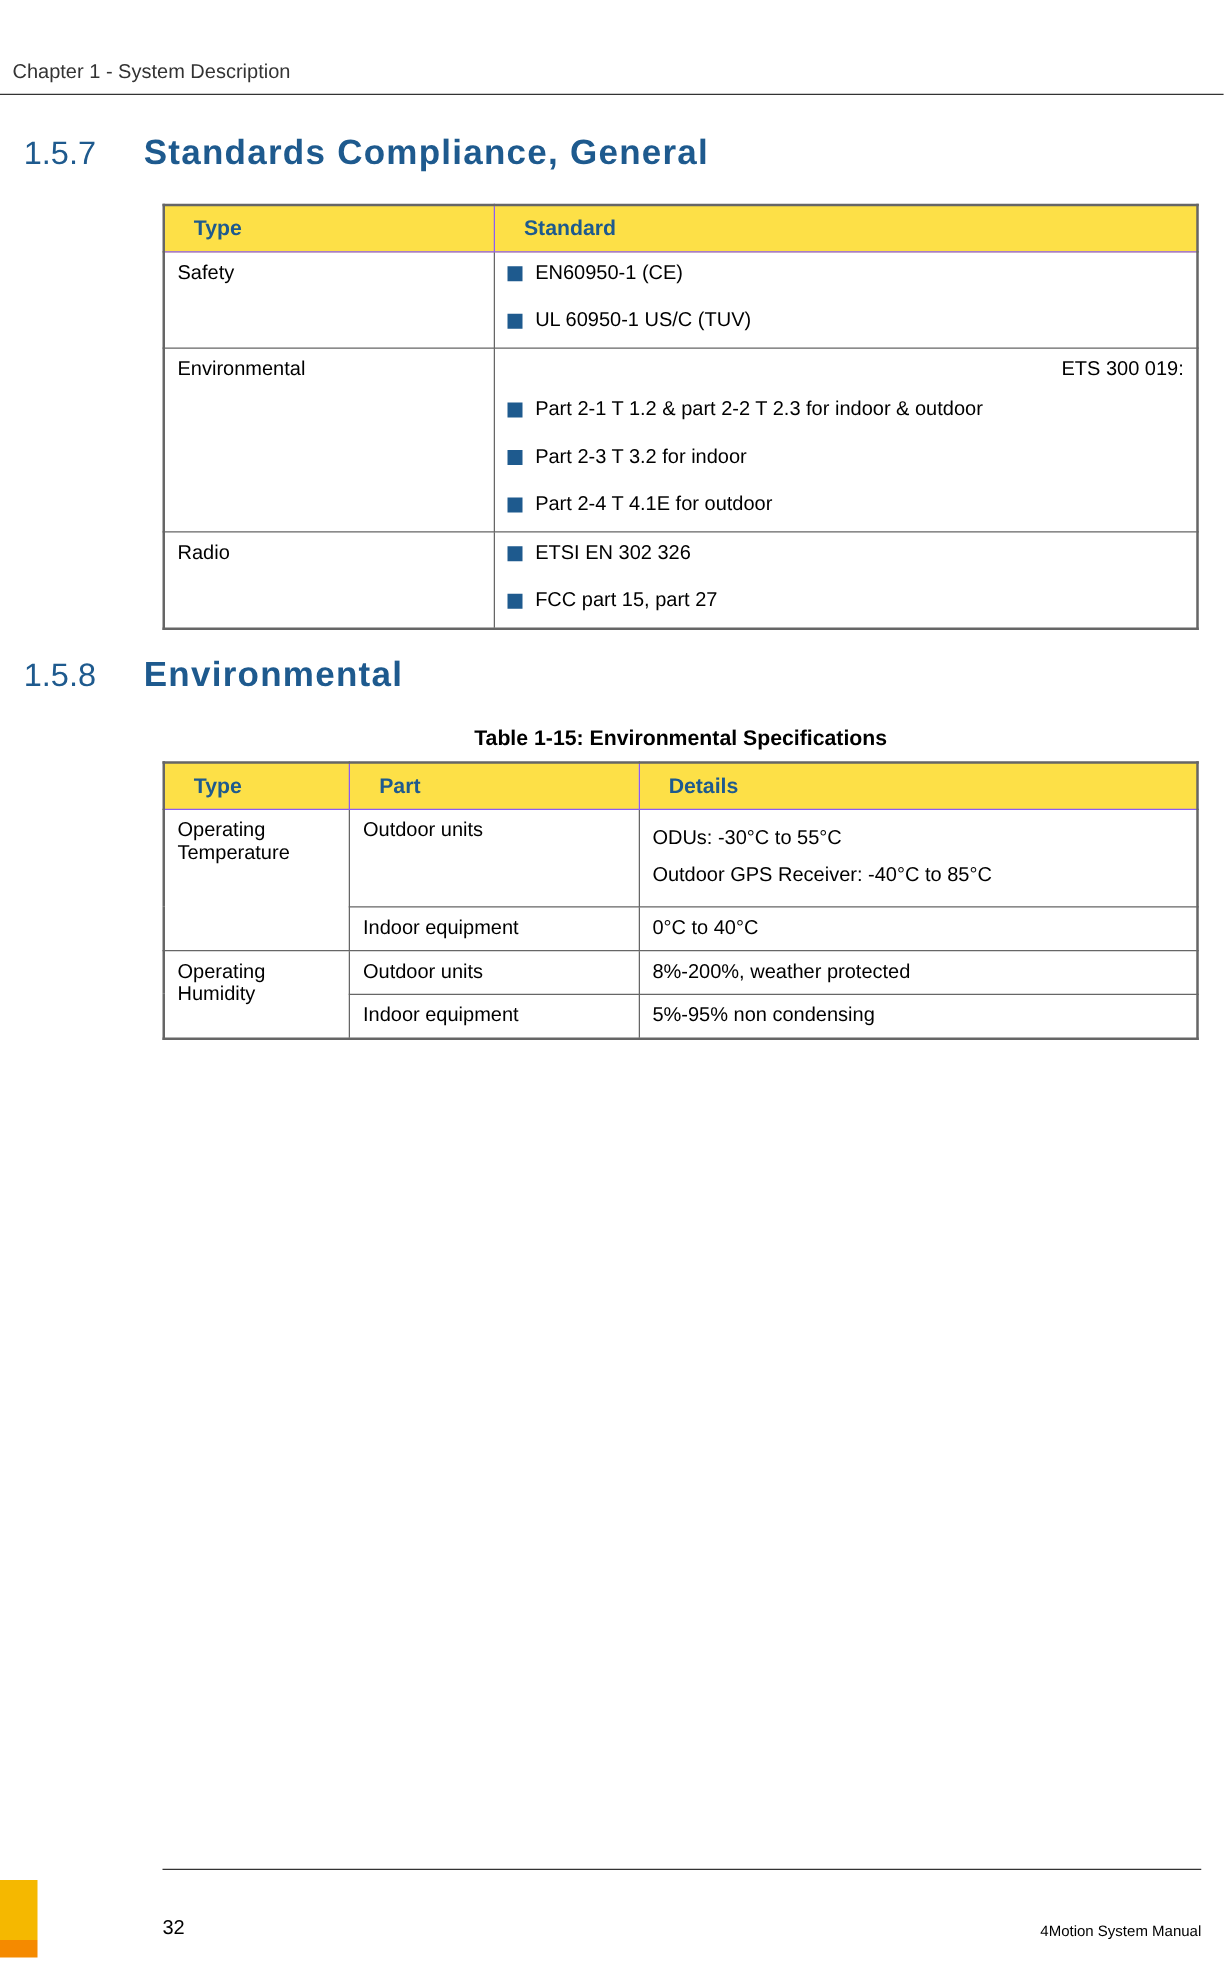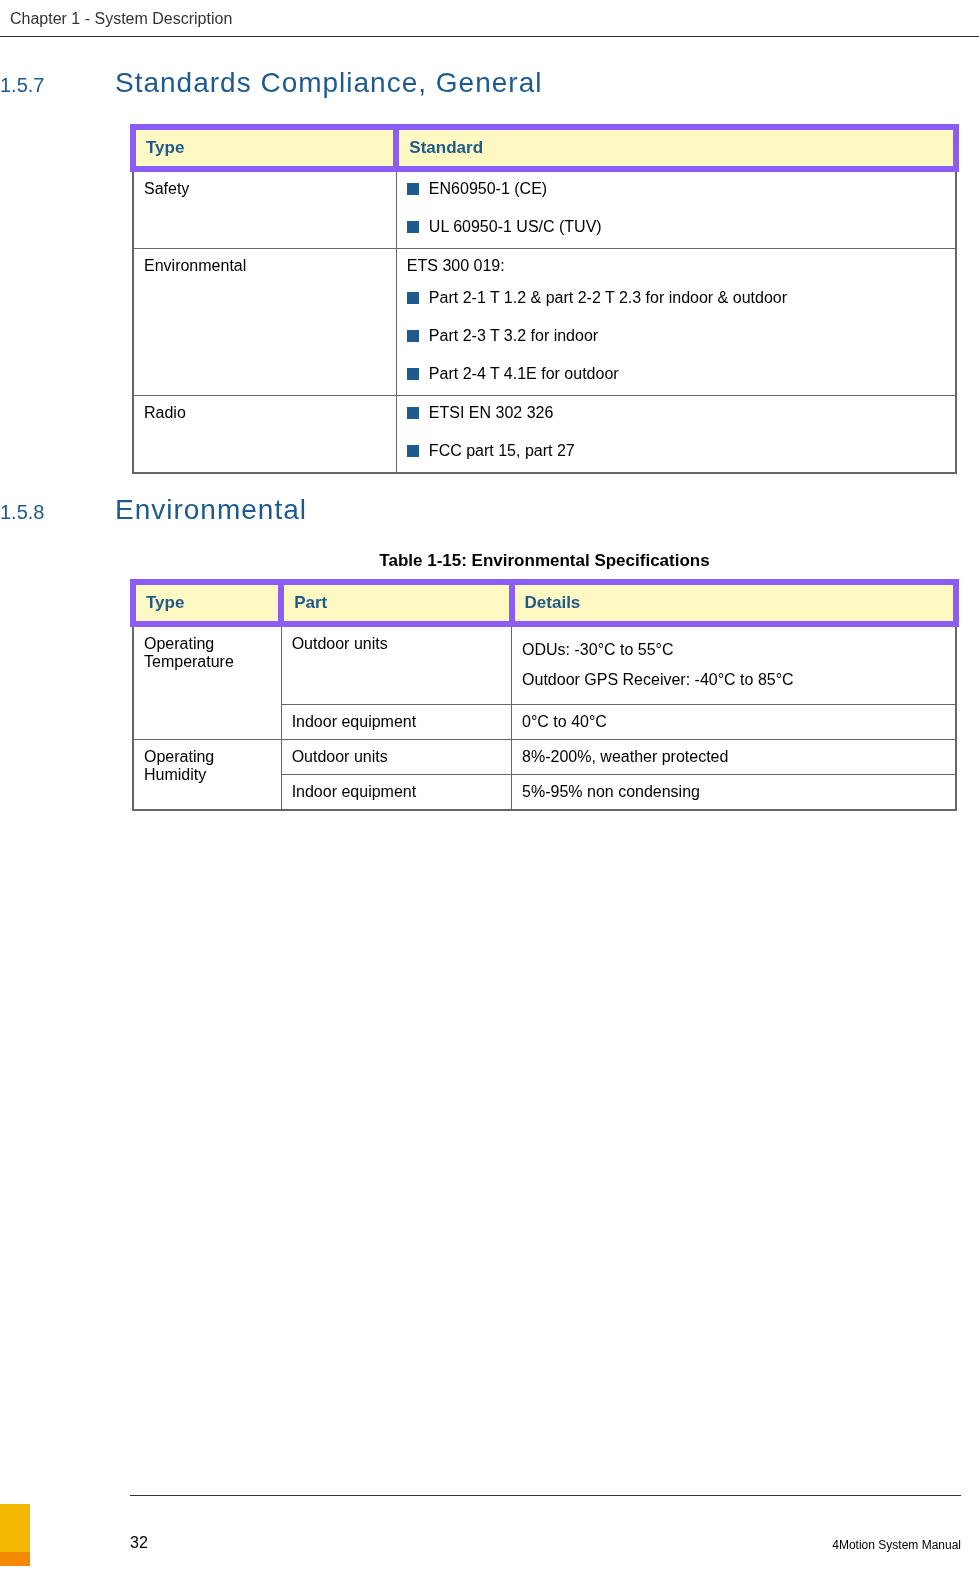--- a/index.html
+++ b/index.html
@@ -12,69 +12,71 @@
       background: #fff;
       width: 979px;
       height: 1586px;
       position: relative;
       padding: 0;
     }
     .page-header {
       padding: 10px 20px 8px 10px;
       border-bottom: 1px solid #333;
       margin-bottom: 30px;
+      margin-top: 39px;
     }
     .chapter-title {
       font-size: 16px;
       color: #333;
     }
     .content {
       padding: 0 20px 0 0;
     }
     .section-row {
       display: flex;
       align-items: baseline;
       margin-bottom: 25px;
       margin-top: 15px;
     }
     .section-num {
       font-family: Verdana, Geneva, sans-serif;
-      font-size: 20px;
+      font-size: 26px;
       color: #1e5a8e;
       width: 115px;
-      padding-left: 0;
+      padding-left: 19px;
     }
     .section-title {
       font-family: Verdana, Geneva, sans-serif;
       font-size: 28px;
       color: #1e5a8e;
       letter-spacing: 1px;
+      font-weight: bold;
     }
     .table-wrapper {
       margin-left: 130px;
       margin-bottom: 20px;
     }
     .table-caption {
       text-align: center;
       font-weight: bold;
       font-size: 17px;
       margin-bottom: 8px;
       color: #000;
     }
     table {
       border-collapse: collapse;
       width: 100%;
       border: 2px solid #666;
     }
     th {
-      background: #fef9c3;
+      background: #fde047;
       color: #1e5a8e;
       text-align: left;
-      padding: 8px 10px;
-      border: 6px solid #8b5cf6;
+      padding: 8px 23px;
+      border: 1px solid #8b5cf6;
       font-weight: bold;
       font-size: 17px;
     }
     td {
       border: 1px solid #666;
       padding: 8px 10px;
       vertical-align: top;
       font-size: 16px;
       color: #000;
     }
@@ -109,20 +111,21 @@
       content: "";
       position: absolute;
       left: 0;
       top: 3px;
       width: 12px;
       height: 12px;
       background: #1e5a8e;
     }
     .intro-text {
       margin-bottom: 14px;
+      text-align: right;
     }
     .multi-line {
       line-height: 1.9;
     }
     .footer {
       position: absolute;
       bottom: 20px;
       left: 0;
       right: 0;
     }

